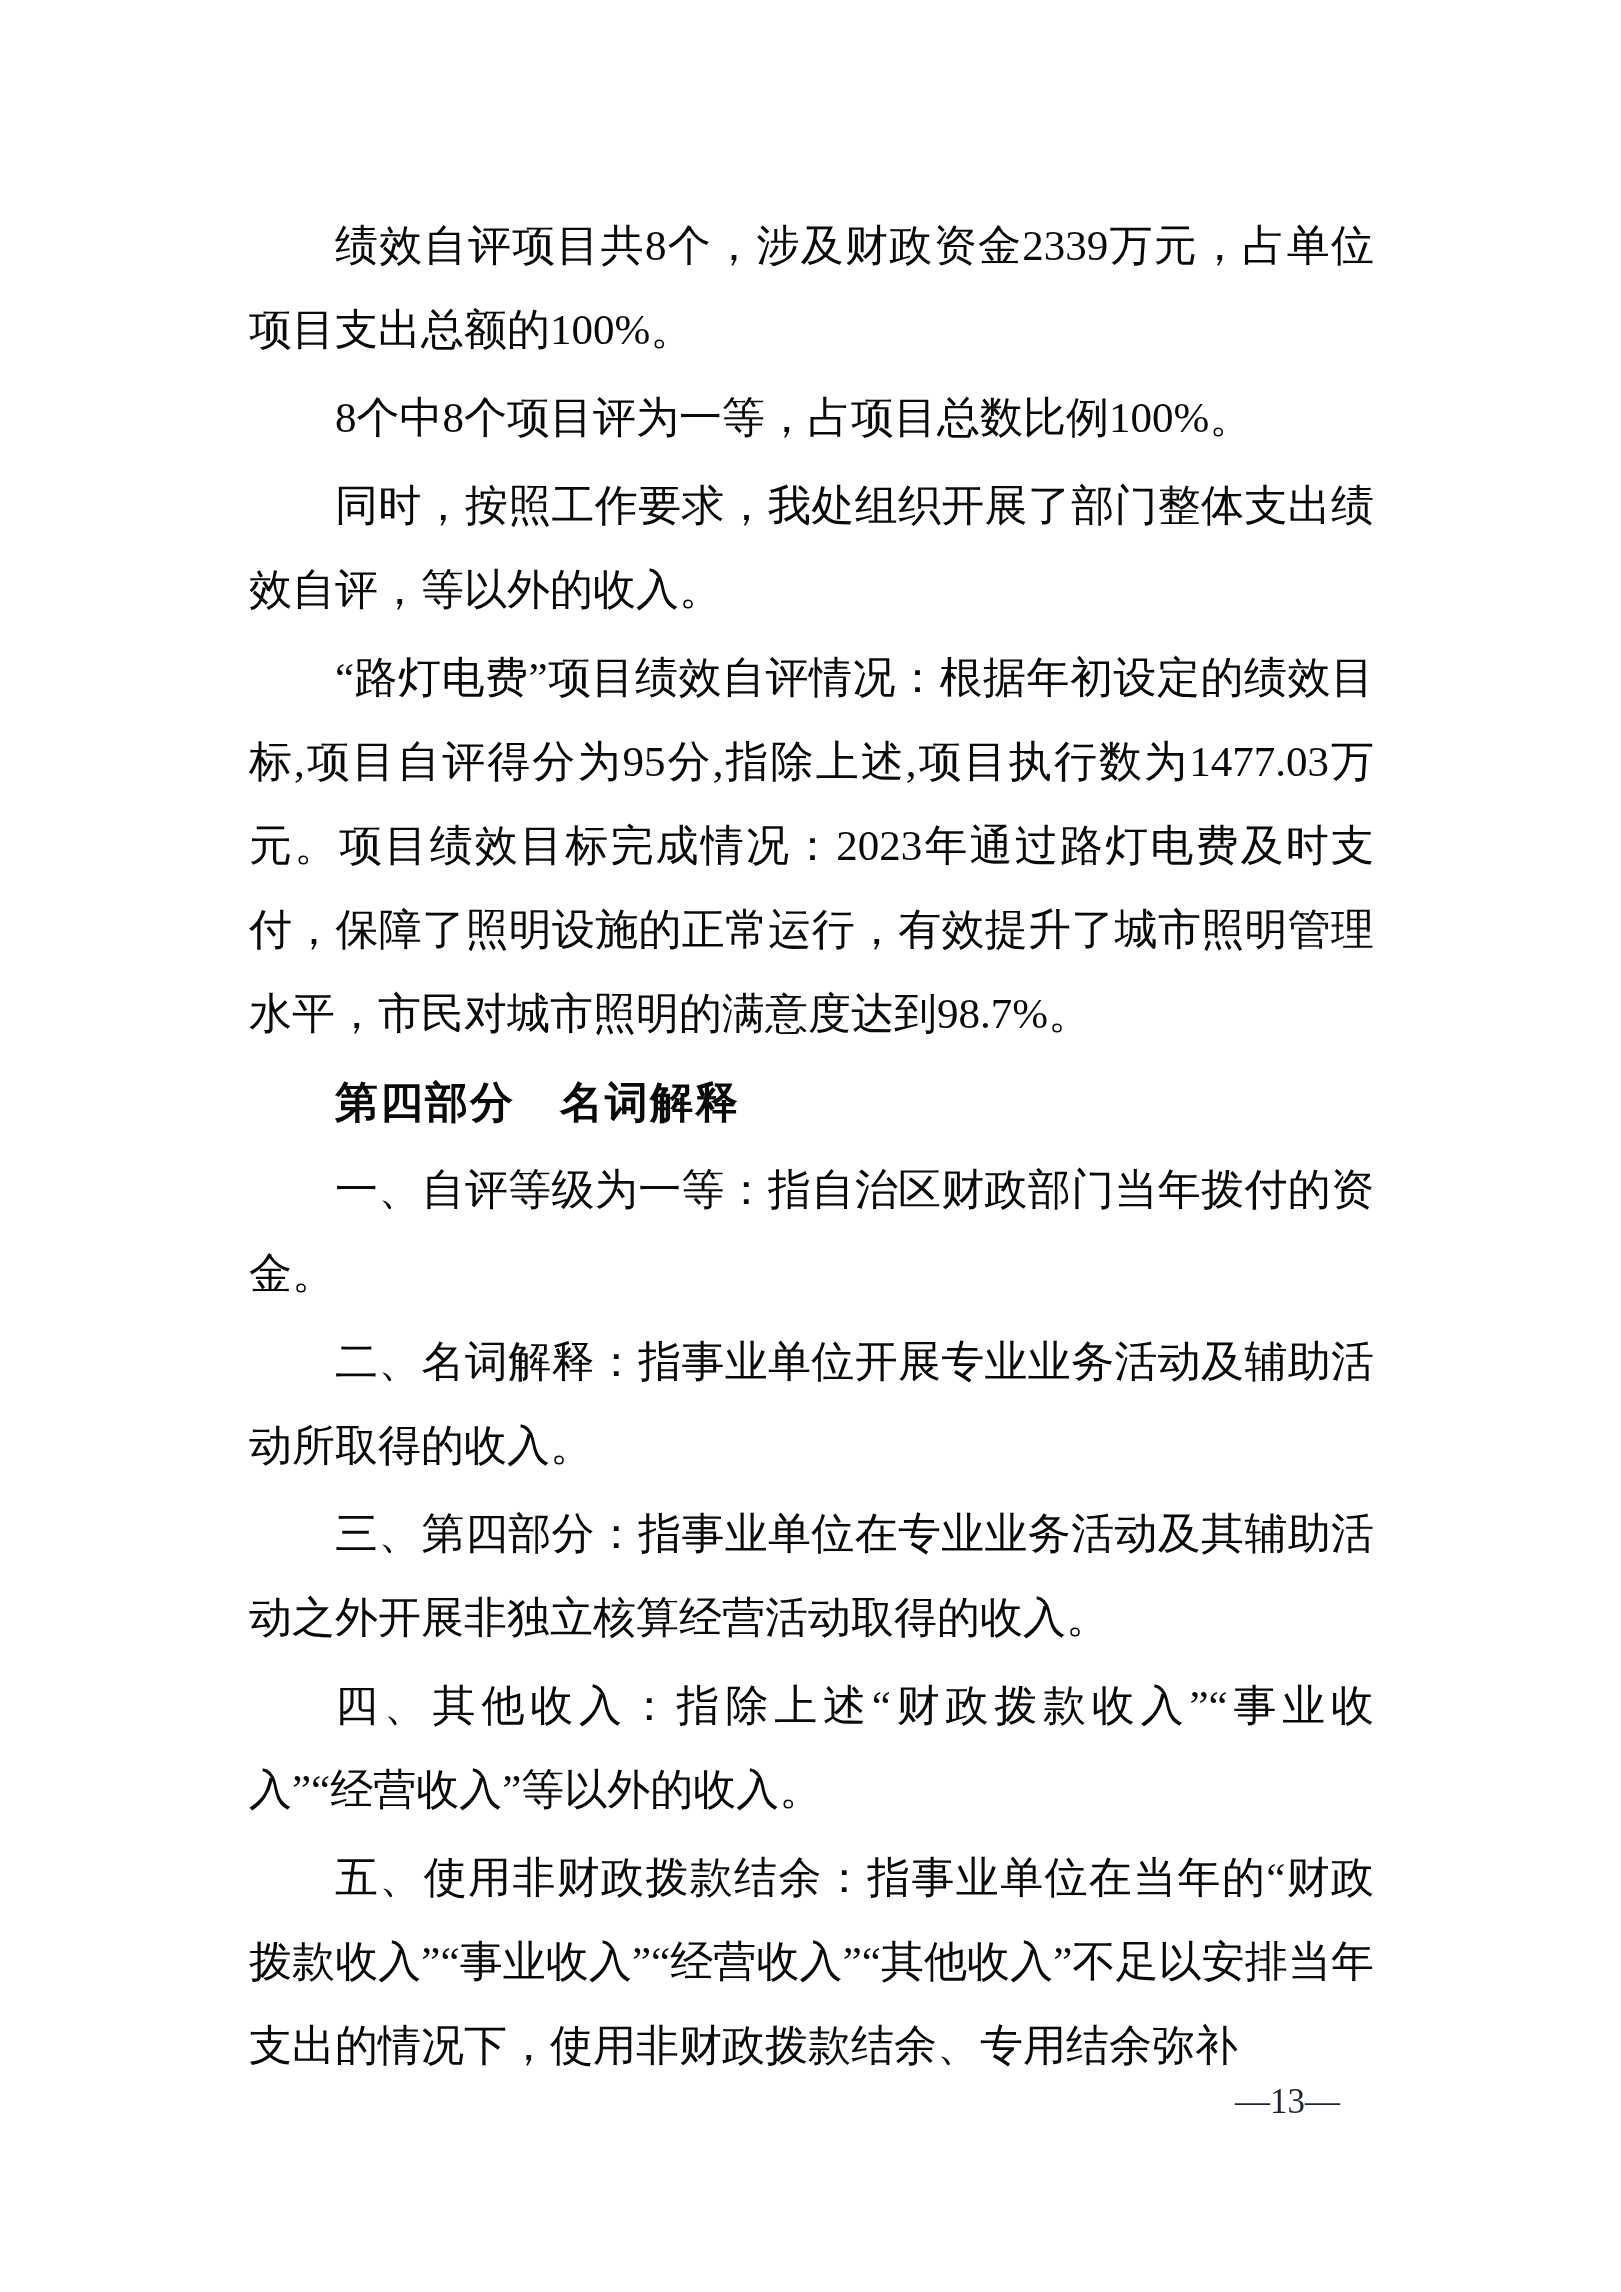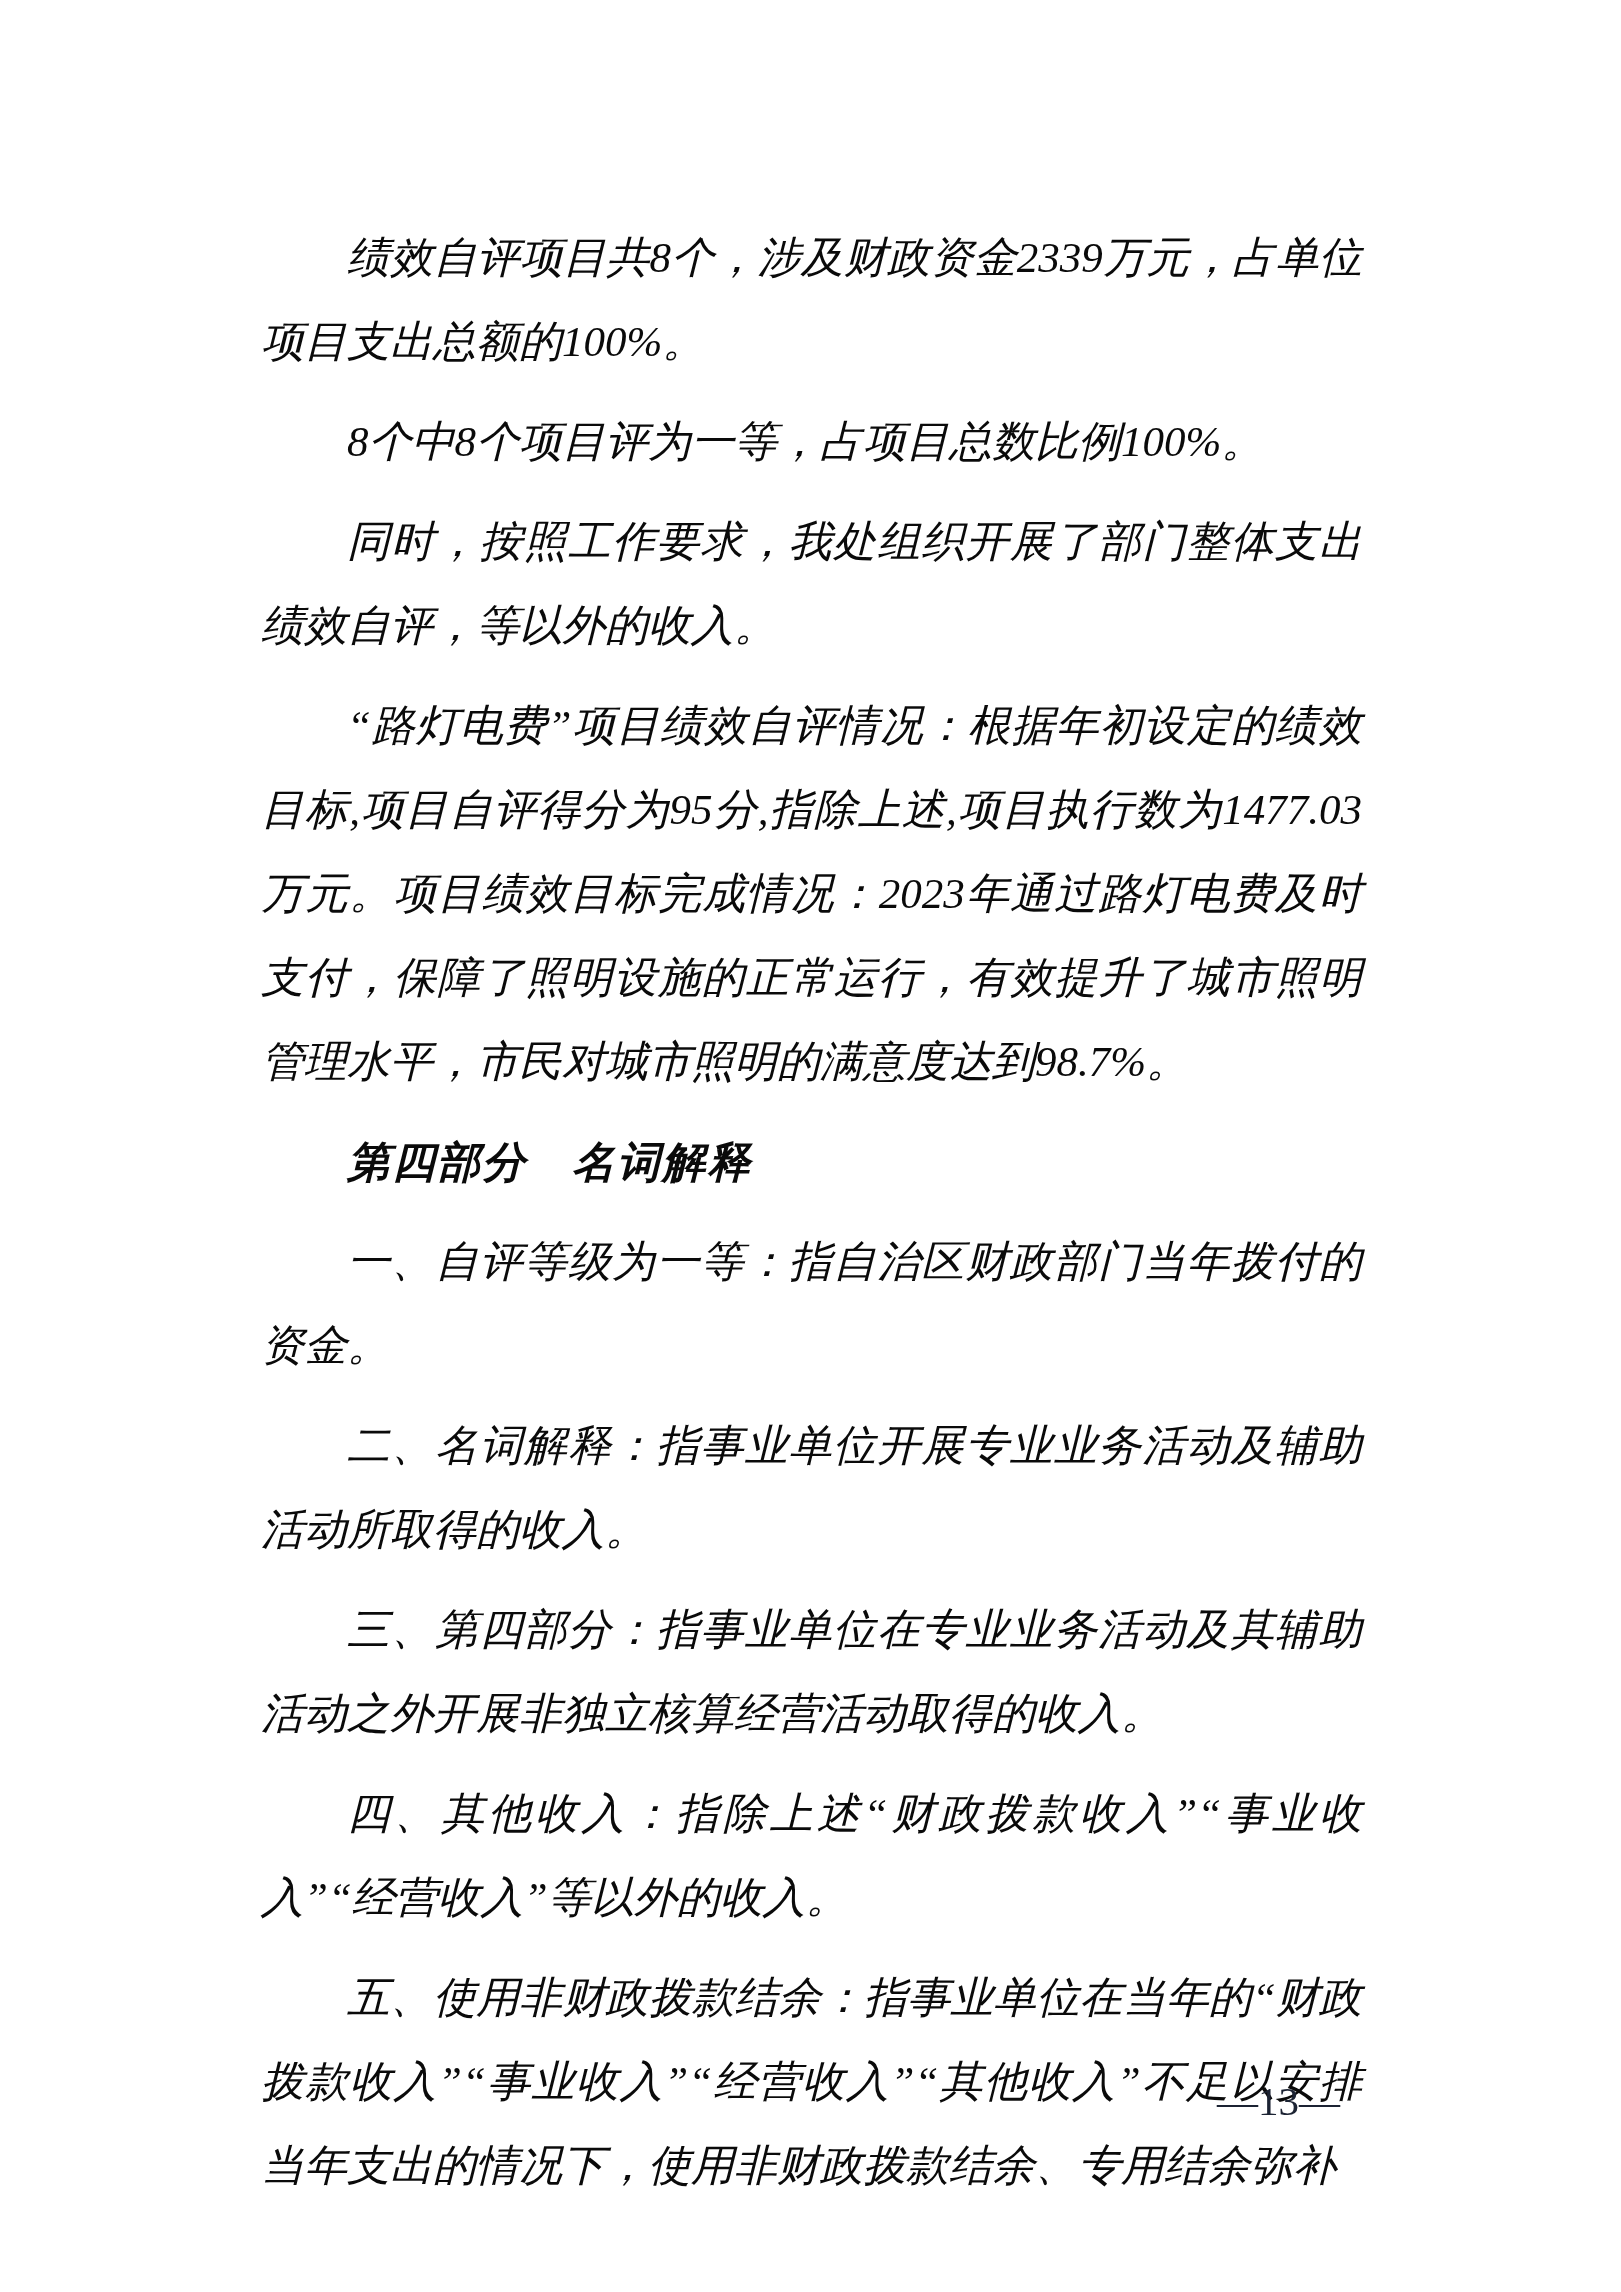--- a/index.html
+++ b/index.html
@@ -16,29 +16,28 @@
     font-family: "Liberation Serif", "DejaVu Serif", serif;
     color: #0a0a0a;
   }
   .content {
     position: absolute;
     left: 245px;
     top: 200px;
     width: 1133px;
   }
   .content p {
-    margin: 16px;
+    margin: 4px;
     font-size: 43px;
     line-height: 84px;
     text-align: justify;
     text-justify: inter-character;
     text-align-last: left;
     text-indent: 86px;
     word-break: break-all;
-    font-style: italic;
   }
   .heading-sub {
     margin: 0;
     font-size: 44px;
     line-height: 84px;
     font-weight: 700;
     font-family: "Liberation Sans", "DejaVu Sans", sans-serif;
     text-indent: 86px;
     letter-spacing: 1px;
   }
@@ -49,21 +48,21 @@
     font-weight: 700;
     font-family: "Liberation Sans", "DejaVu Sans", sans-serif;
     text-align: center;
     text-indent: 0;
     letter-spacing: 2px;
   }
   .page-footer {
     position: absolute;
     top: 2080px;
     right: 281px;
-    font-size: 41px;
+    font-size: 35px;
     line-height: 43px;
     font-family: "Liberation Serif", "DejaVu Serif", serif;
   }
 </style>
 </head>
 <body>
 
 <div class="page" style="background: rgb(255, 255, 255); color: rgb(10, 10, 10);">
   <div class="content">
     <p>绩效自评项目共8个，涉及财政资金2339万元，占单位项目支出总额的100%。</p>

